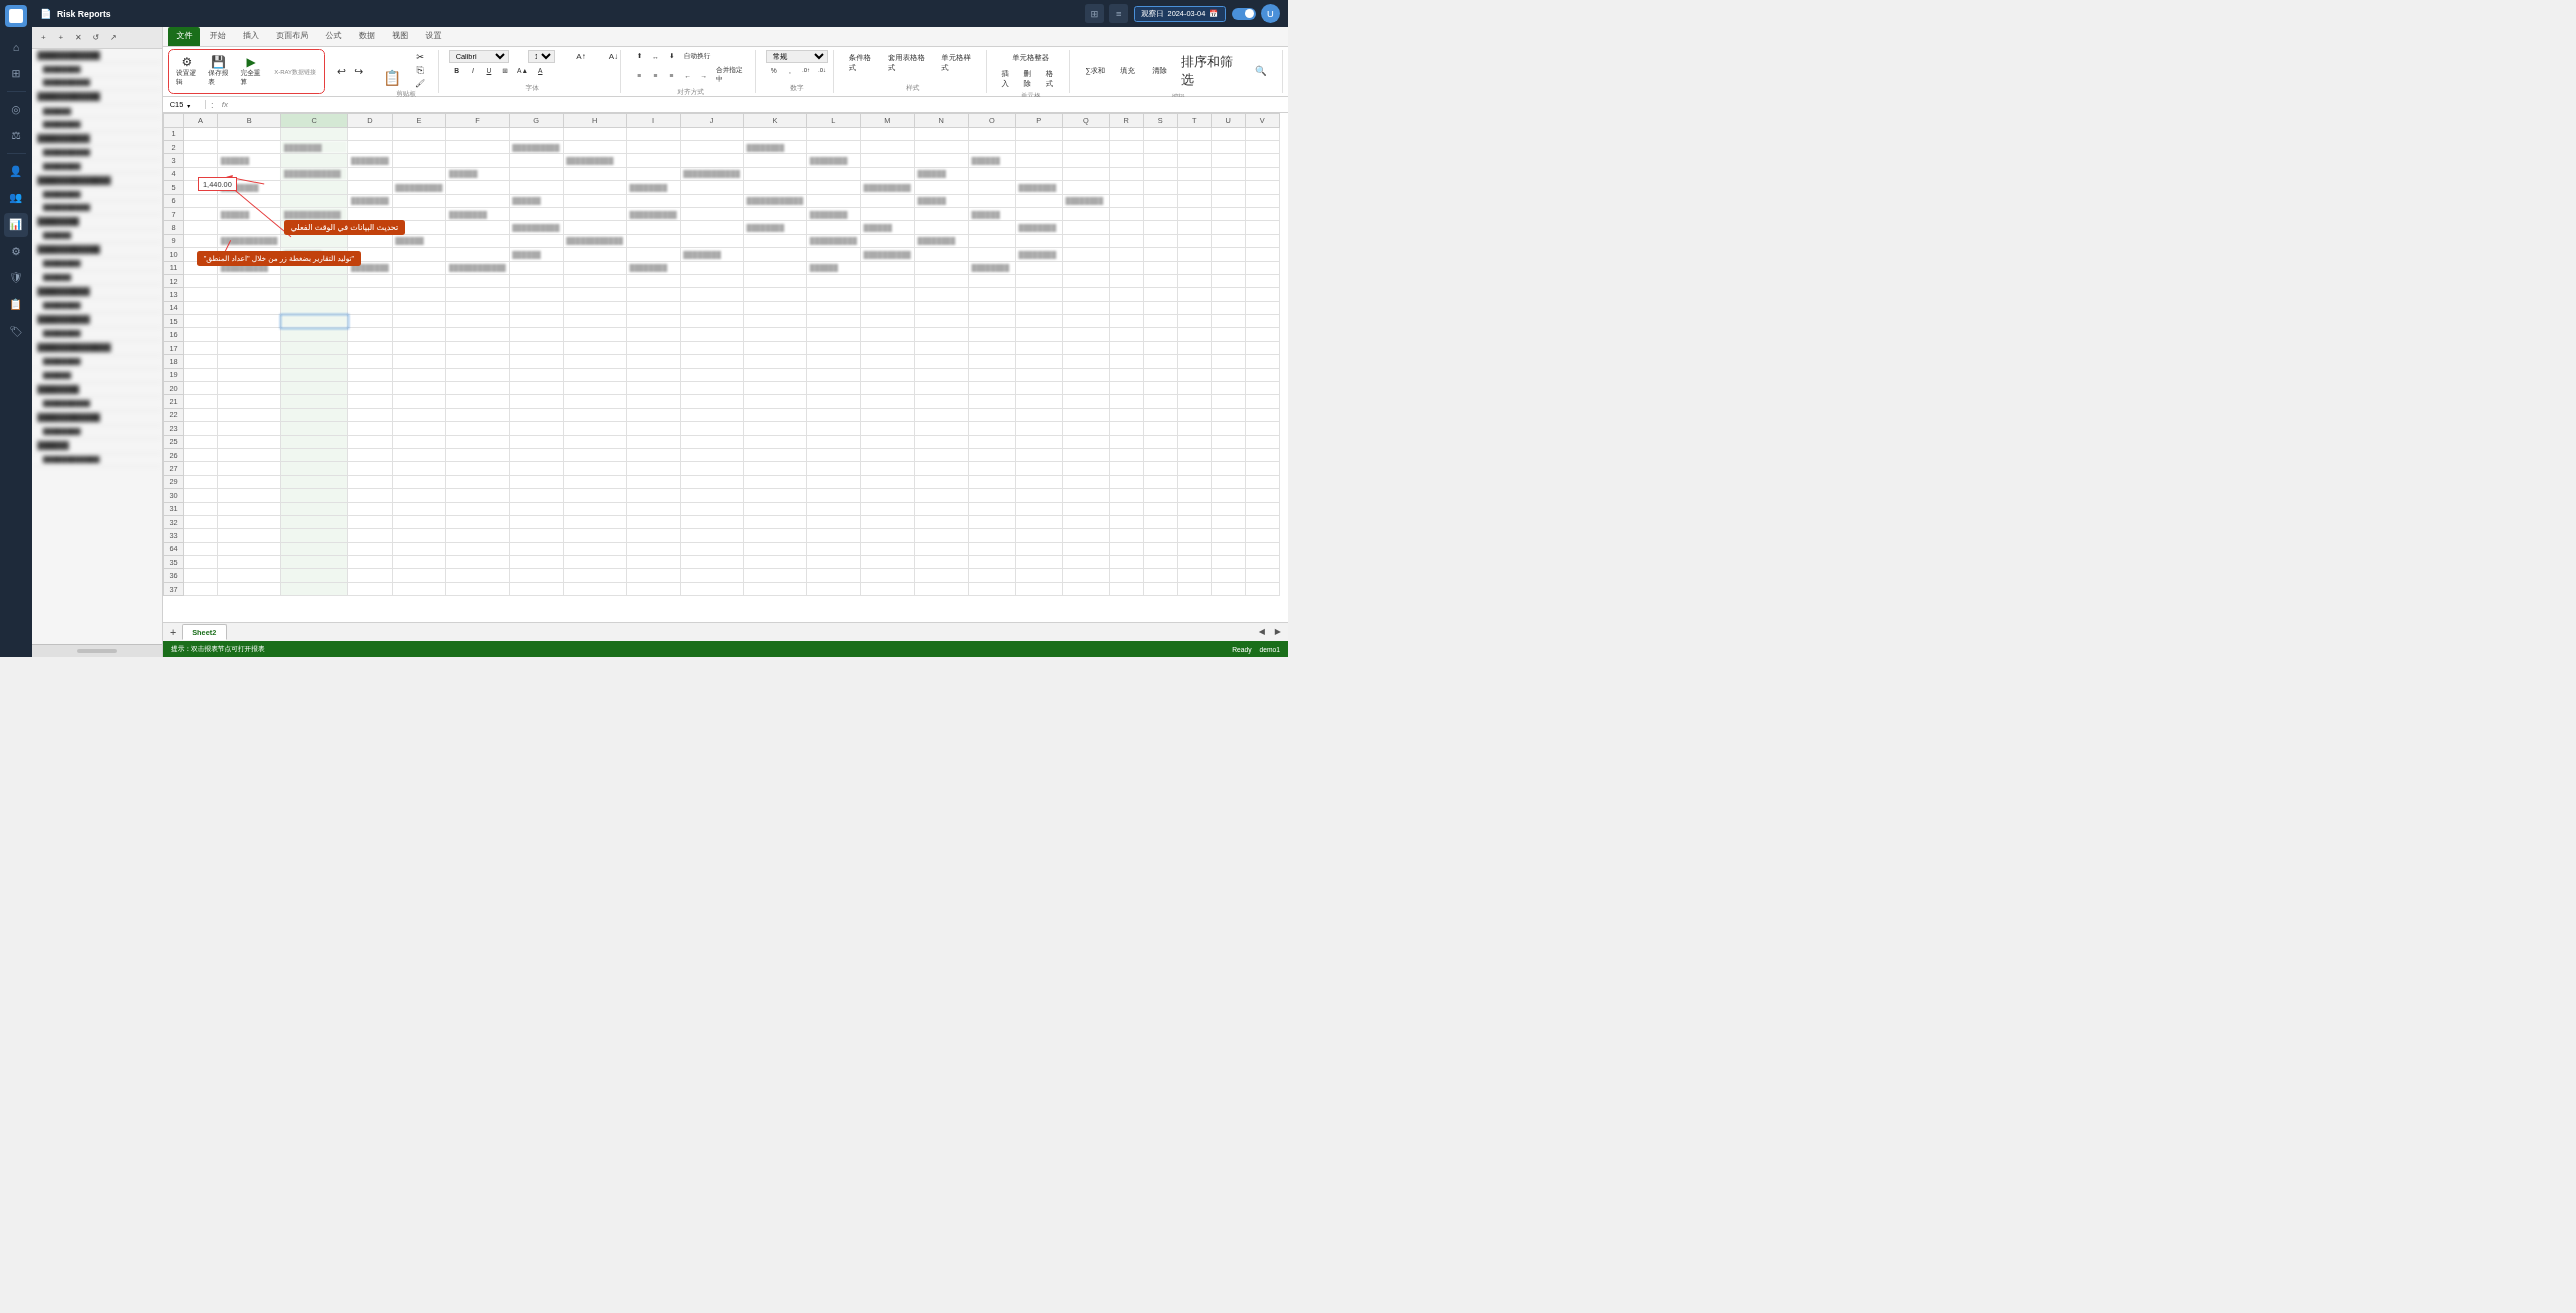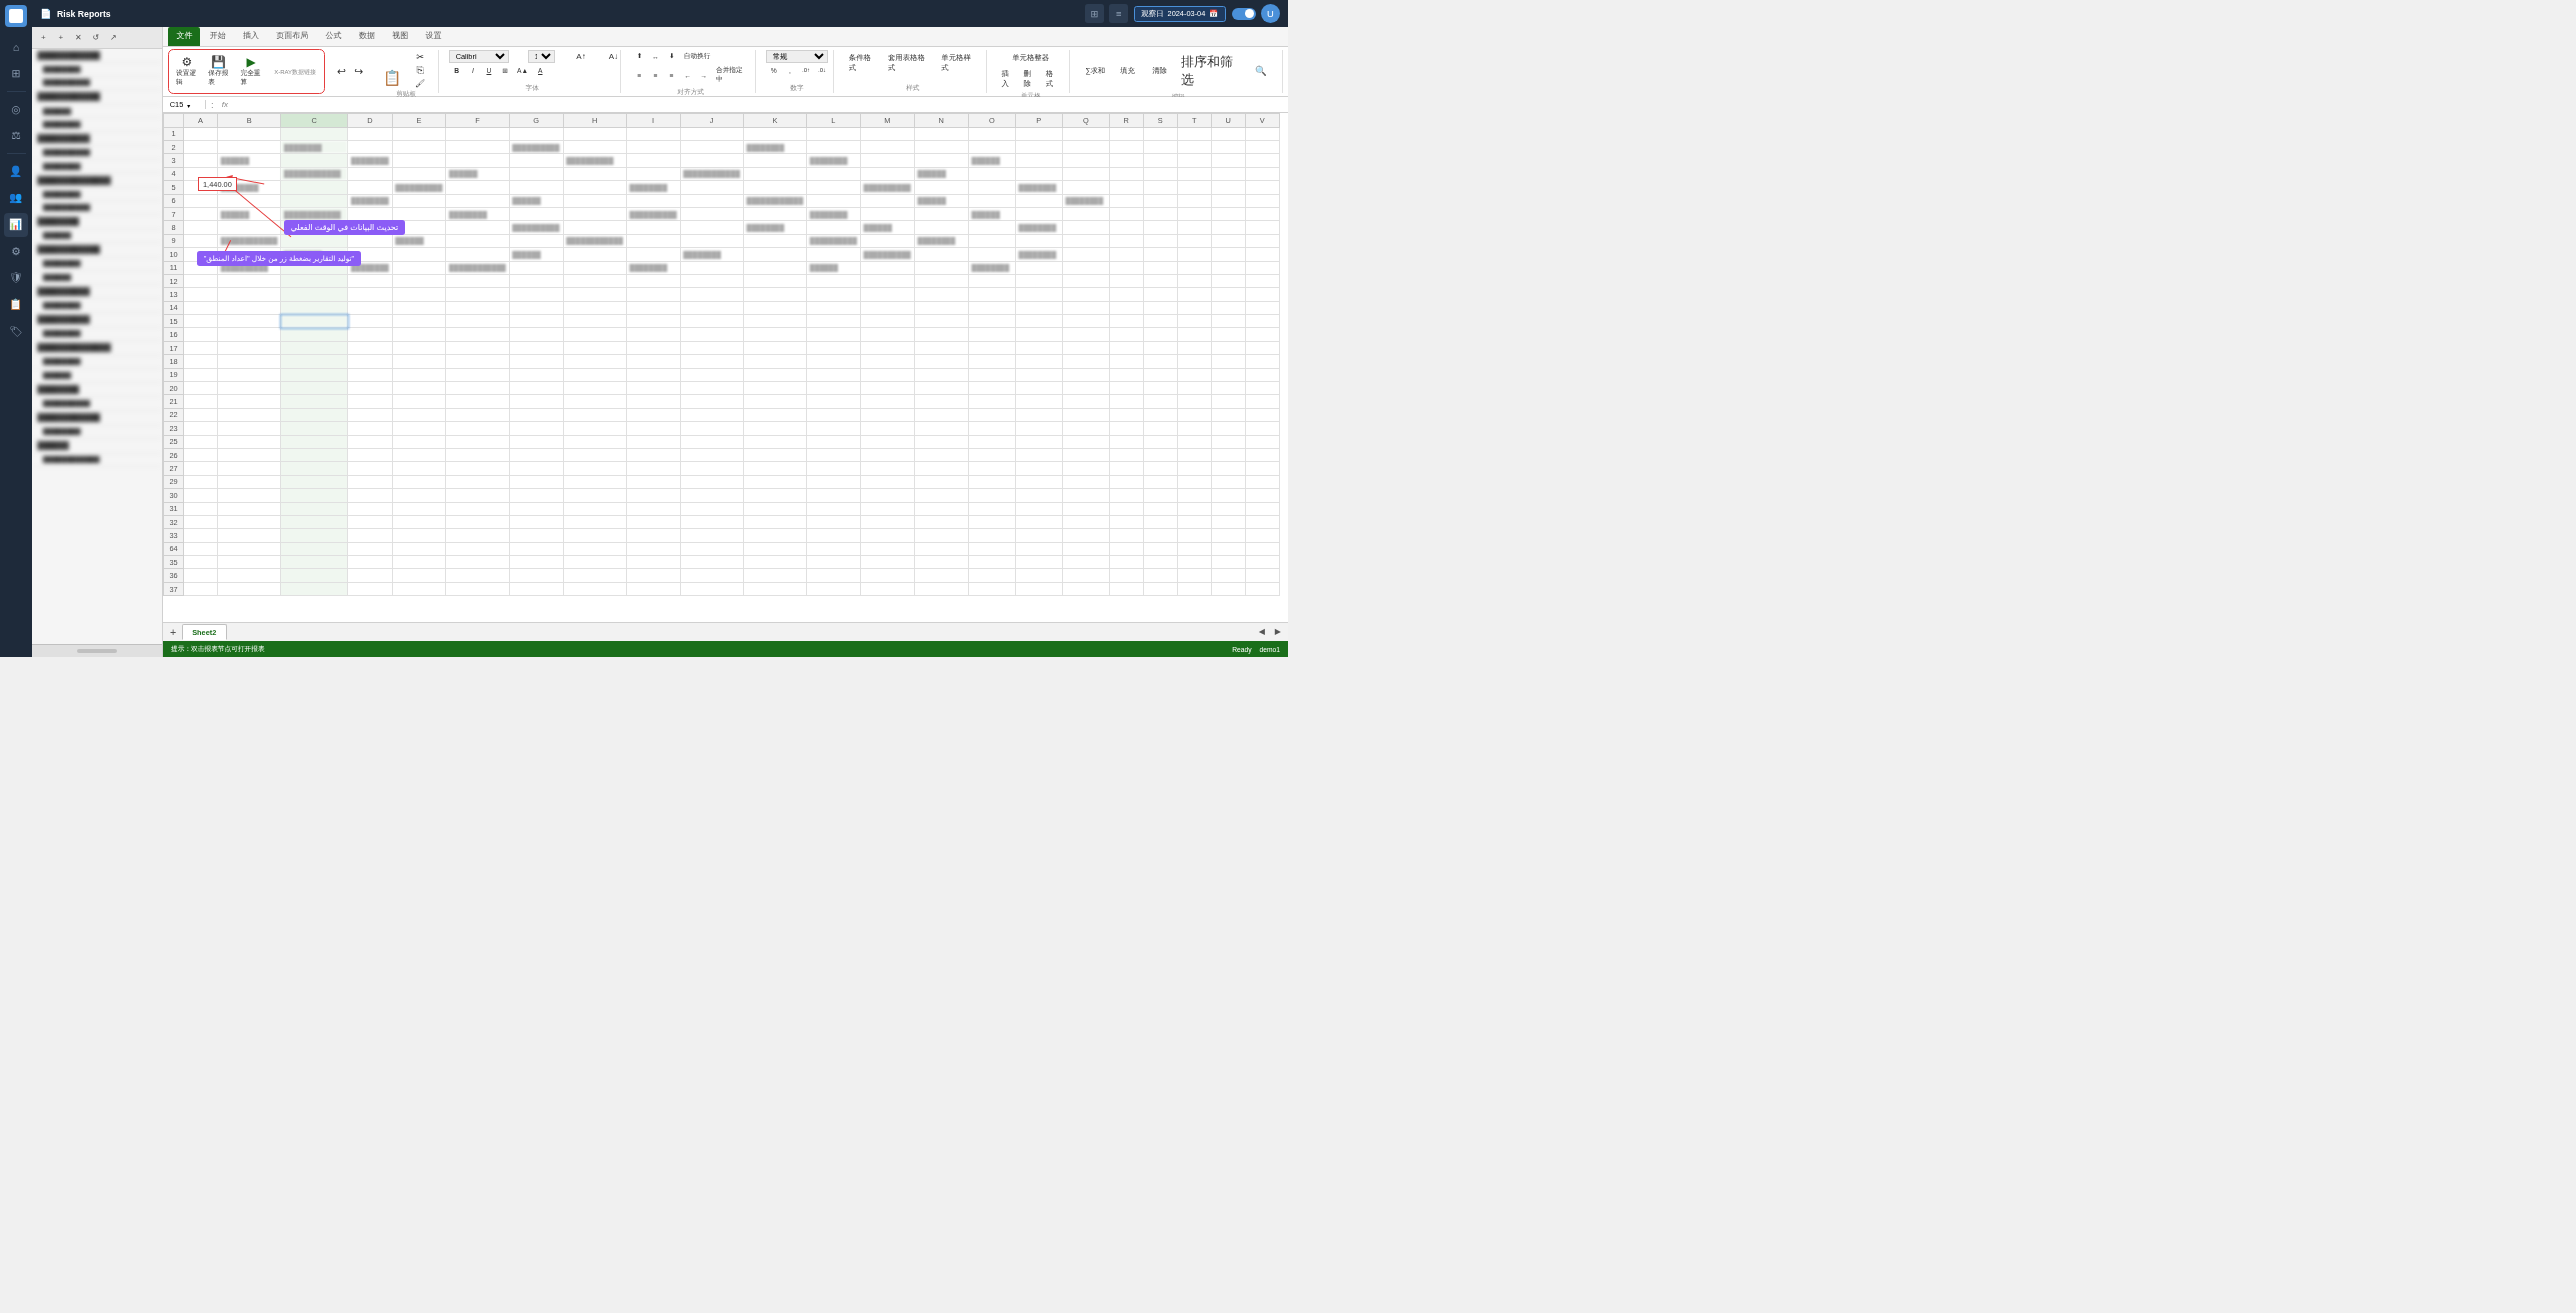--- a/index.html
+++ b/index.html
@@ -78,21 +78,21 @@
     .sheet-tab { padding: 2.7px 9.4px; font-size: 7.4px; background: #e0e0e0; border: 0.7px solid #c0c0c0; border-bottom: none; border-radius: 2px 2px 0 0; cursor: pointer; color: #555; }
     .sheet-tab.active { background: white; color: #1a6e1a; font-weight: 600; border-bottom: 0.7px solid white; }
     .sheet-add-btn { width: 14.8px; height: 14.8px; display: flex; align-items: center; justify-content: center; cursor: pointer; color: #555; font-size: 10.7px; border-radius: 2px; }
     
     
     .status-bar { height: 16px; background: #1a6e1a; display: flex; align-items: center; justify-content: space-between; padding: 0 8px; color: white; font-size: 6.7px; }
     
     
     .annotation-overlay { position: absolute; top: 0; left: 0; pointer-events: none; width: 100%; height: 100%; padding-left: 41px; }
     
-    .annotation-box { position: absolute; background: #8b5cf6; color: white; padding: 2.7px 6.7px; border-radius: 2.7px; font-size: 8px; white-space: nowrap; direction: rtl; }
+    .annotation-box { position: absolute; background: #c2410c; color: white; padding: 2.7px 6.7px; border-radius: 2.7px; font-size: 8px; white-space: nowrap; direction: rtl; }
     
     .cell-value-box { position: absolute; border: 1.3px solid #e53e3e; background: white; padding: 1.3px 4px; font-size: 7.4px; color: #333; }
 
     
     ::-webkit-scrollbar { width: 5.4px; height: 5.4px; }
     ::-webkit-scrollbar-track { background: #f1f1f1; }
     ::-webkit-scrollbar-thumb { background: #c0c0c0; border-radius: 2.7px; }
   </style>
 </head>
 <body>

